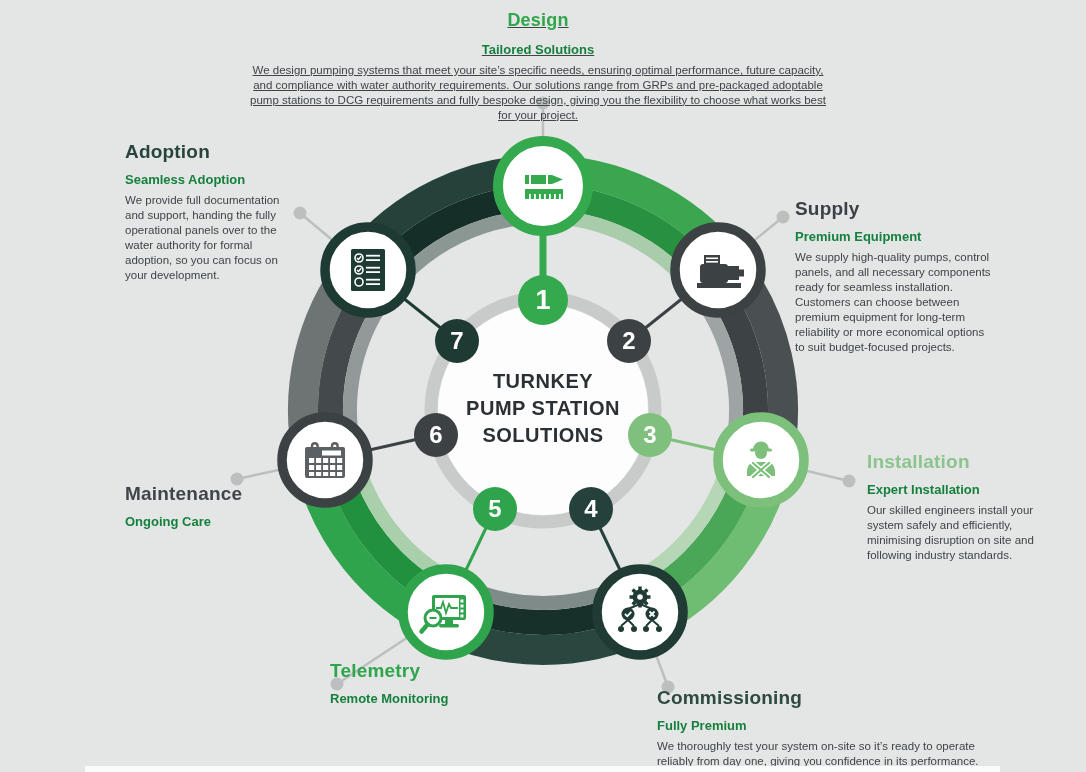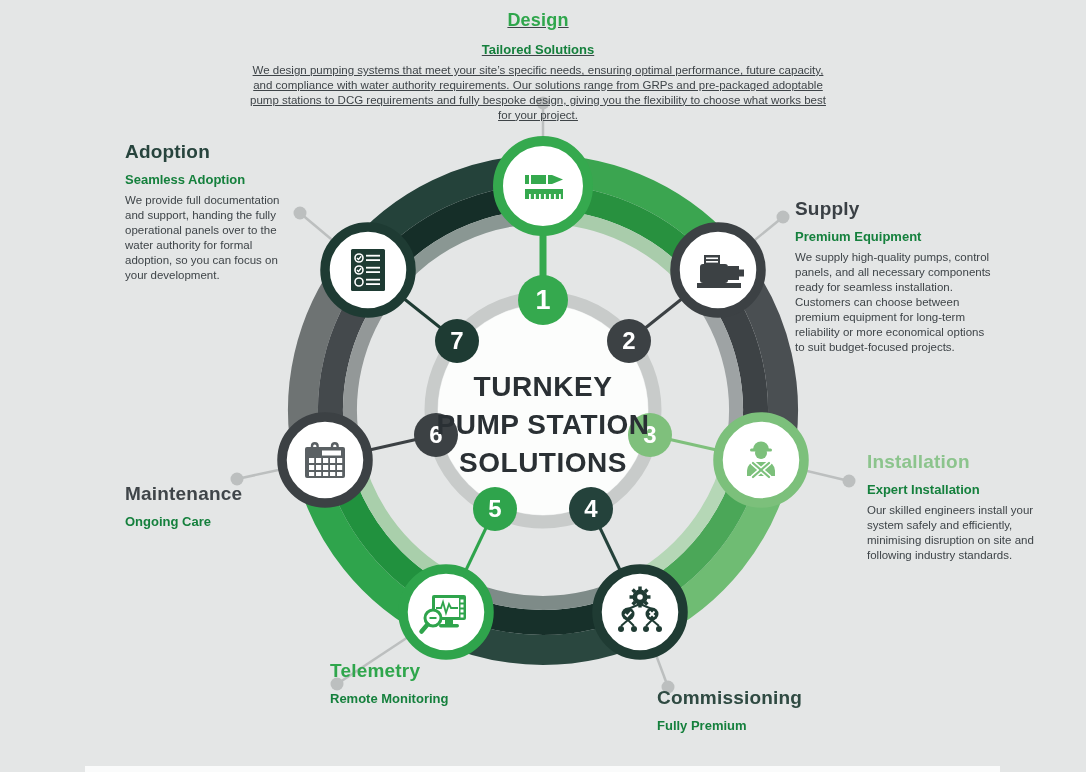--- a/index.html
+++ b/index.html
@@ -41,21 +41,21 @@
   .b1 { left:518px; top:275px; width:50px; height:50px; font-size:27px; background:#35A94E; }
   .b2 { left:607px; top:319px; background:#3C4144; }
   .b3 { left:628px; top:413px; background:#7FC07C; }
   .b4 { left:569px; top:487px; background:#24423B; }
   .b5 { left:473px; top:487px; background:#2FA44C; }
   .b6 { left:414px; top:413px; background:#3C4144; }
   .b7 { left:435px; top:319px; background:#1E3B33; }
 
   .center-label {
     position:absolute; left:428px; top:368px; width:230px;
-    text-align:center; font-weight:bold; font-size:28px; line-height:1.35;
+    text-align:center; font-weight:bold; font-size:20px; line-height:1.35;
     color:#2A3034; letter-spacing:.5px;
   }
 
   .bottom-strip {
     position:absolute; left:85px; top:766px; width:915px; height:6px;
     background:#FAFBFB;
   }
 </style>
 </head>
 <body>
@@ -309,20 +309,21 @@
 
   <div class="section installation">
     <h2>Installation</h2>
     <h3>Expert Installation</h3>
     <p>Our skilled engineers install your system safely and efficiently, minimising disruption on site and following industry standards.</p>
   </div>
 
   <div class="section commissioning">
     <h2>Commissioning</h2>
     <h3>Fully Premium</h3>
+    <p>We thoroughly test your system on-site so it’s ready to operate reliably from day one, giving you confidence in its performance.</p>
   </div>
 
   <div class="section telemetry">
     <h2>Telemetry</h2>
     <h3>Remote Monitoring</h3>
   </div>
 
   <div class="section maintenance">
     <h2>Maintenance</h2>
     <h3>Ongoing Care</h3>

